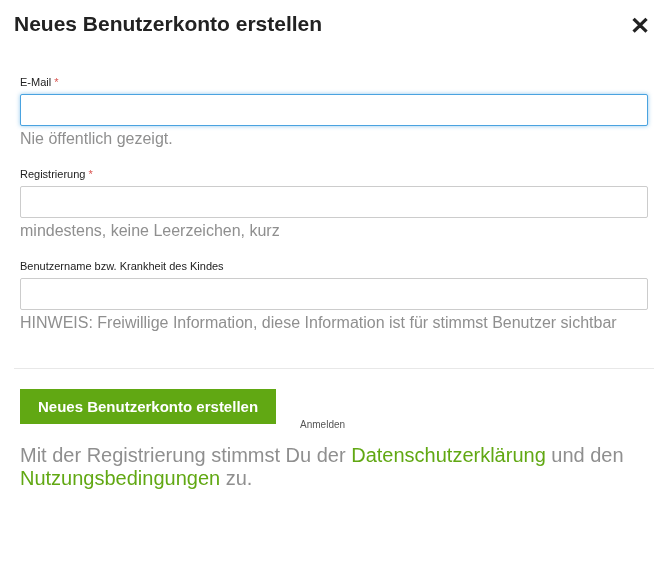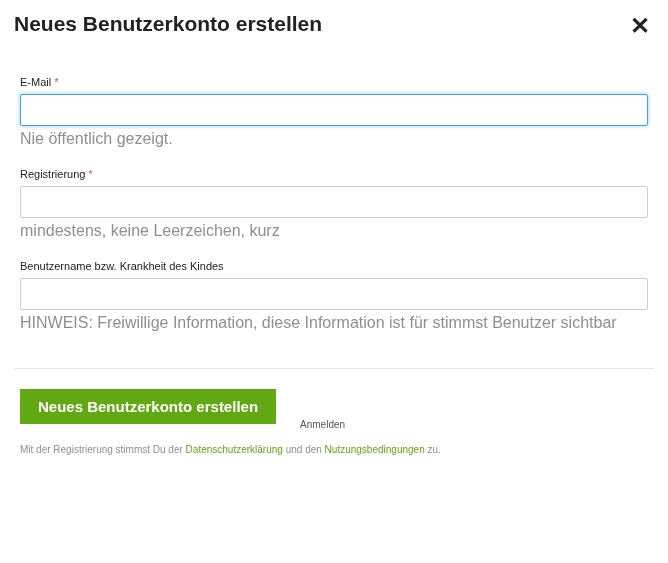--- a/index.html
+++ b/index.html
@@ -89,21 +89,21 @@
   }
   .link-secondary {
     color: #555;
     font-size: 10px;
     text-decoration: none;
     cursor: pointer;
     margin-top: 36px;
   }
   .consent {
     margin-top: 14px;
-    font-size: 10px;
+    font-size: 20px;
     color: #8f8f8f;
   }
   .consent a {
     color: #61a813;
     text-decoration: none;
   }
 </style>
 </head>
 <body>
 

